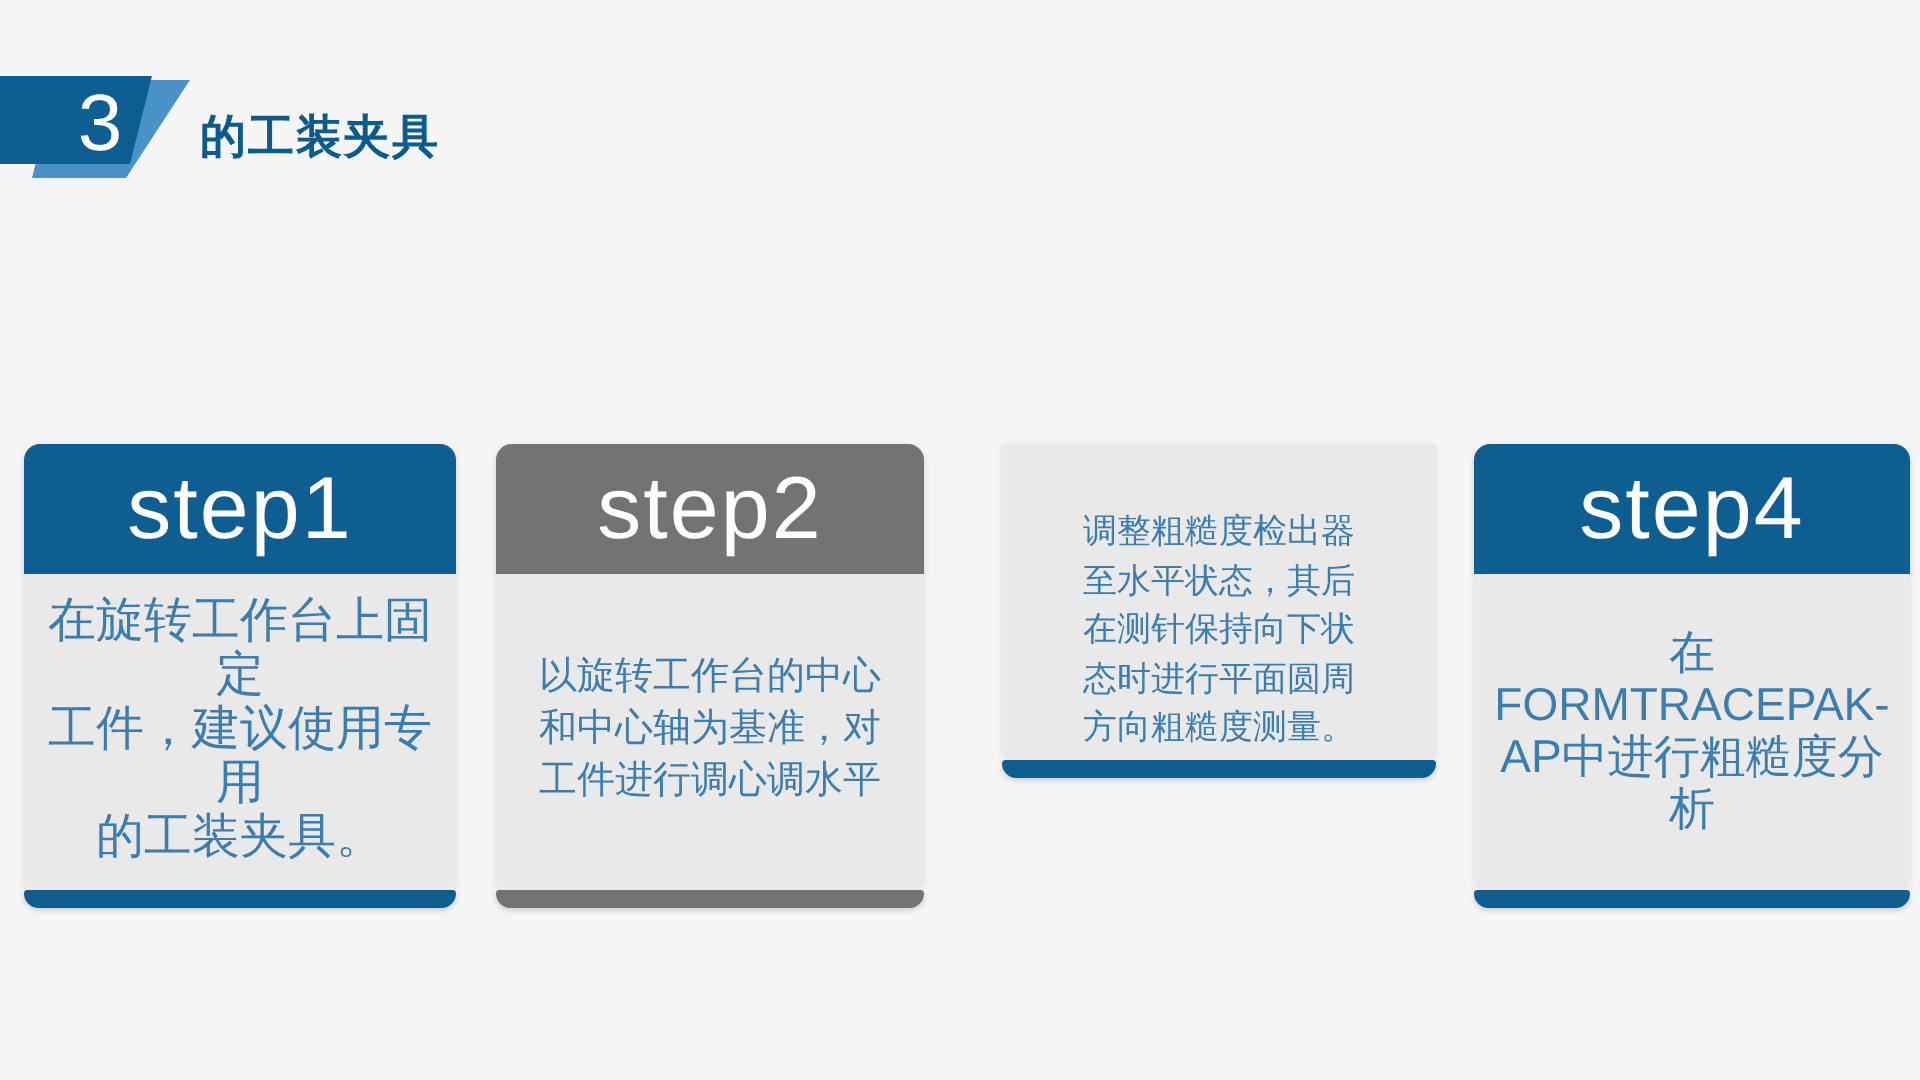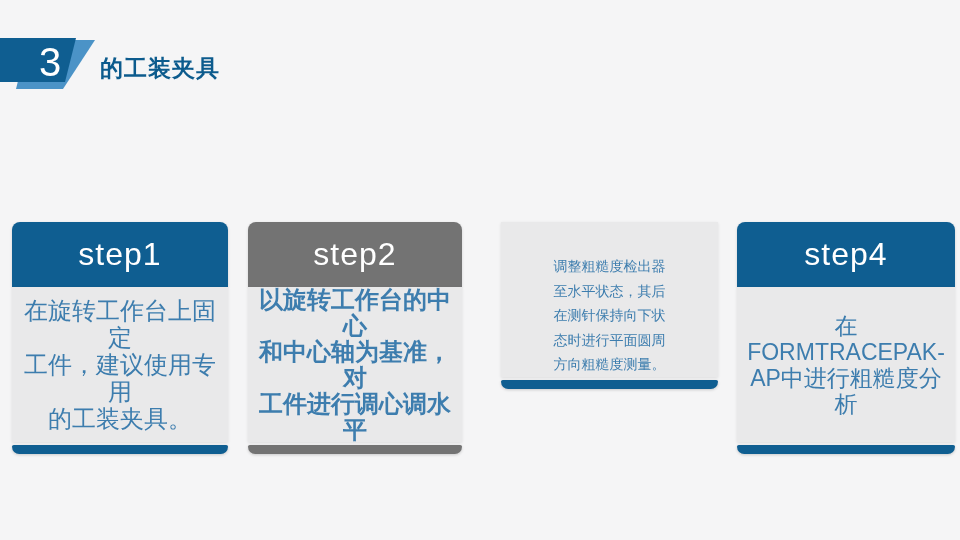--- a/index.html
+++ b/index.html
@@ -58,21 +58,21 @@
   .card {
     position: absolute;
     top: 222px;
     height: 233px;
   }
   .card-header {
     height: 65px;
     border-radius: 8px 8px 0 0;
     display: flex; align-items: center; justify-content: center;
     color: #ffffff;
-    font-size: 32px;
+    font-size: 44px;
     letter-spacing: 1px;
     font-weight: 400;
     box-shadow: 0 1px 3px rgba(0,0,0,0.15);
   }
   .card-body {
     height: 155px;
     background: #e9e9ea;
     display: flex; align-items: center; justify-content: center;
     text-align: center;
     box-shadow: 0 1px 3px rgba(0,0,0,0.10);
@@ -85,22 +85,22 @@
   .card-bar {
     height: 9px;
     margin-top: 3px;
     border-radius: 2px 2px 8px 8px;
     box-shadow: 0 1px 3px rgba(0,0,0,0.18);
   }
   .card.dark .card-header, .card.dark .card-bar { background: #0f5e91; }
   .card.light .card-header, .card.light .card-bar { background: #737373; }
 
   .card.c1 .card-body p { font-size: 24px; line-height: 27px; }
-  .card.c2 .card-body p { font-size: 24px; line-height: 26px; font-weight: bold; }
-  .card.c3 .card-body p { font-size: 14px; line-height: 24.5px; margin-top: 32px; }
+  .card.c2 .card-body p { font-size: 19px; line-height: 26px; }
+  .card.c3 .card-body p { font-size: 17px; line-height: 24.5px; margin-top: 32px; }
   .card.c4 .card-body p { font-size: 23px; line-height: 26px; }
 </style>
 </head>
 <body>
 
 <div class="slide">
 
   <div class="badge">
     <div class="badge-light"></div>
     <div class="badge-dark">

